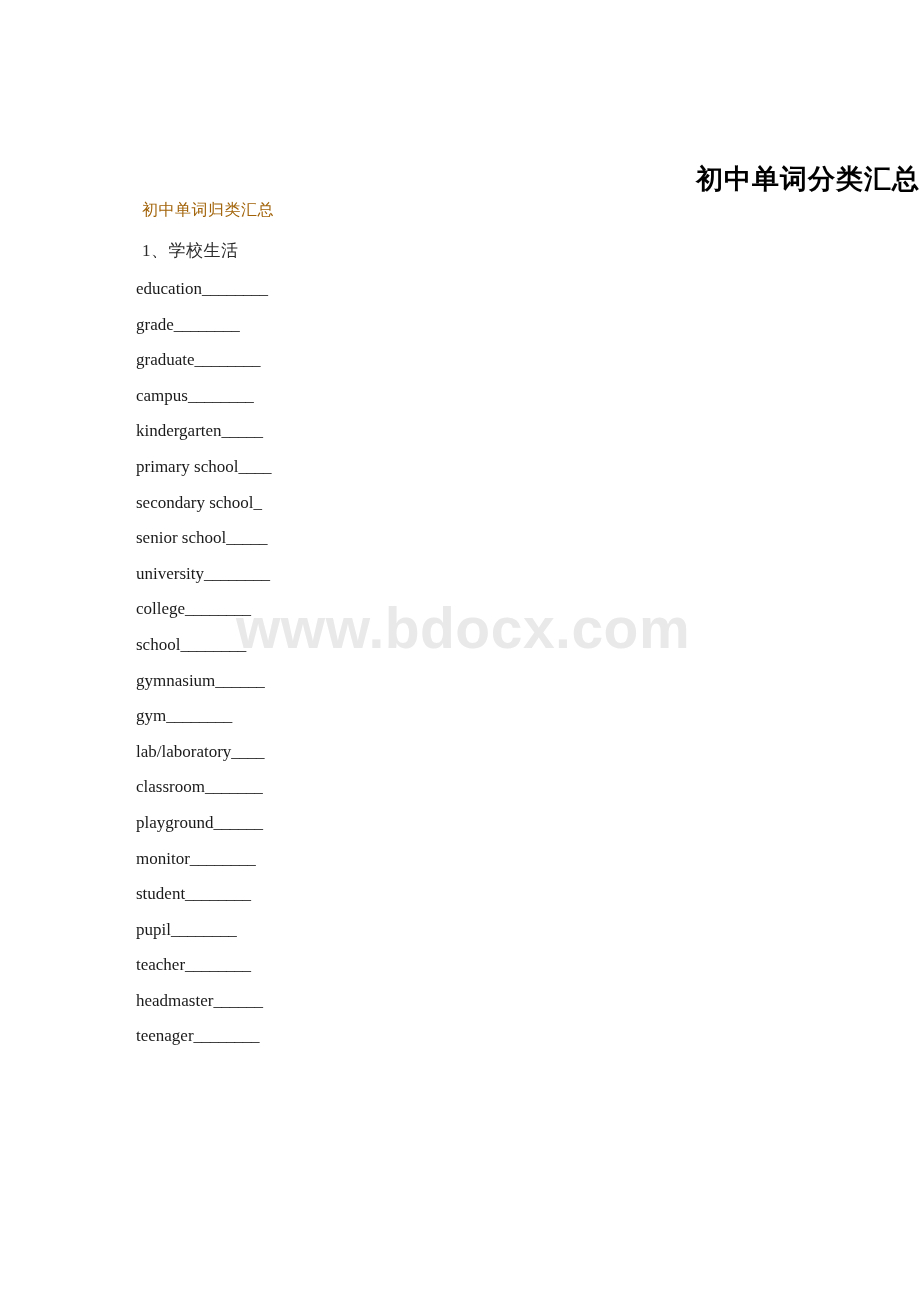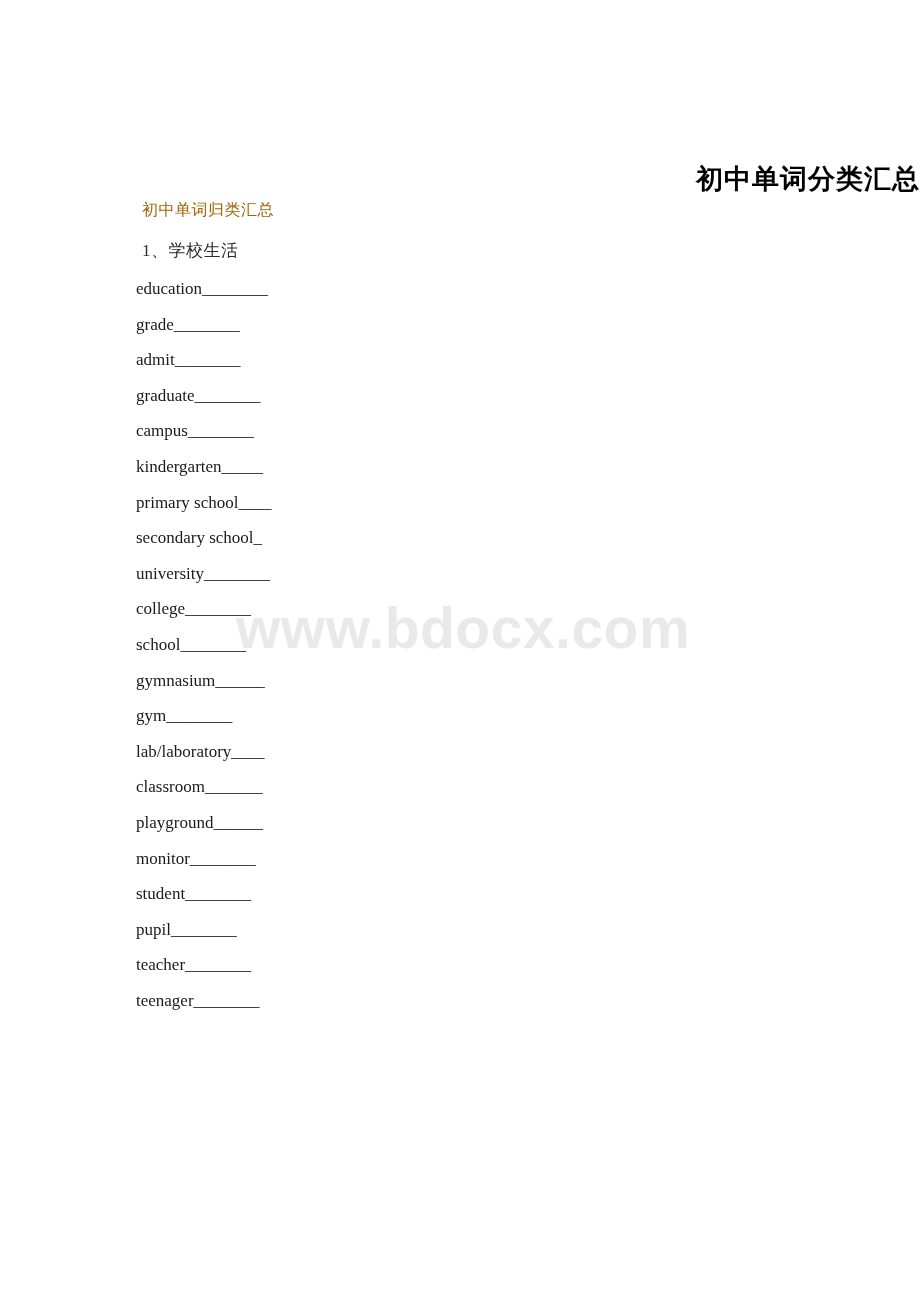--- a/index.html
+++ b/index.html
@@ -114,35 +114,36 @@
 
     <h1 class="doc-title">初中单词分类汇总</h1>
 
     <div class="subtitle">初中单词归类汇总</div>
 
     <div class="section-heading">1、学校生活</div>
 
     <ul class="word-list" id="word-list">
         <li class="word-row"><span class="word-term">education</span><span class="word-blank">________</span></li>
         <li class="word-row"><span class="word-term">grade</span><span class="word-blank">________</span></li>
-        <li class="word-row"><span class="word-term">admit</span><span class="word-blank">________</span></li>
         <li class="word-row"><span class="word-term">graduate</span><span class="word-blank">________</span></li>
         <li class="word-row"><span class="word-term">campus</span><span class="word-blank">________</span></li>
         <li class="word-row"><span class="word-term">kindergarten</span><span class="word-blank">_____</span></li>
         <li class="word-row"><span class="word-term">primary school</span><span class="word-blank">____</span></li>
         <li class="word-row"><span class="word-term">secondary school</span><span class="word-blank">_</span></li>
+        <li class="word-row"><span class="word-term">senior school</span><span class="word-blank">_____</span></li>
         <li class="word-row"><span class="word-term">university</span><span class="word-blank">________</span></li>
         <li class="word-row"><span class="word-term">college</span><span class="word-blank">________</span></li>
         <li class="word-row"><span class="word-term">school</span><span class="word-blank">________</span></li>
         <li class="word-row"><span class="word-term">gymnasium</span><span class="word-blank">______</span></li>
         <li class="word-row"><span class="word-term">gym</span><span class="word-blank">________</span></li>
         <li class="word-row"><span class="word-term">lab/laboratory</span><span class="word-blank">____</span></li>
         <li class="word-row"><span class="word-term">classroom</span><span class="word-blank">_______</span></li>
         <li class="word-row"><span class="word-term">playground</span><span class="word-blank">______</span></li>
         <li class="word-row"><span class="word-term">monitor</span><span class="word-blank">________</span></li>
         <li class="word-row"><span class="word-term">student</span><span class="word-blank">________</span></li>
         <li class="word-row"><span class="word-term">pupil</span><span class="word-blank">________</span></li>
         <li class="word-row"><span class="word-term">teacher</span><span class="word-blank">________</span></li>
+        <li class="word-row"><span class="word-term">headmaster</span><span class="word-blank">______</span></li>
         <li class="word-row"><span class="word-term">teenager</span><span class="word-blank">________</span></li>
       </ul>
 
   </div>
 </div>
 
 </body></html>

